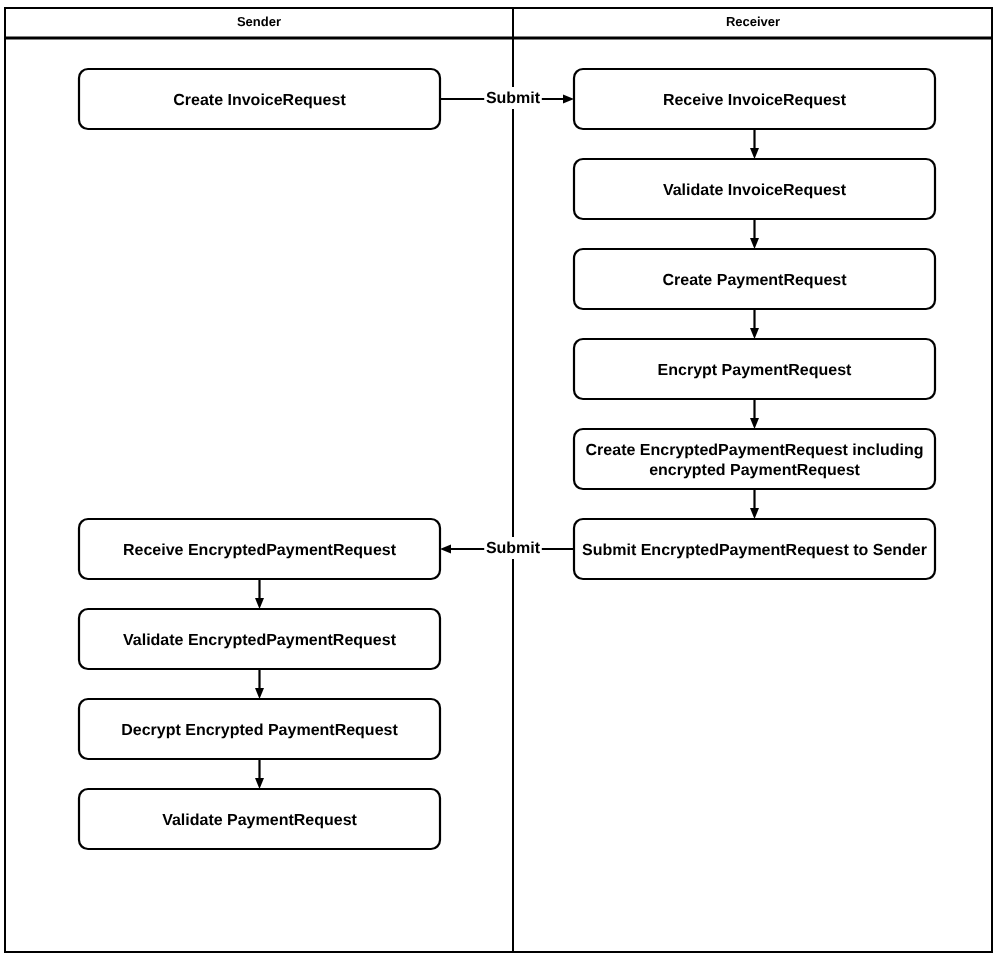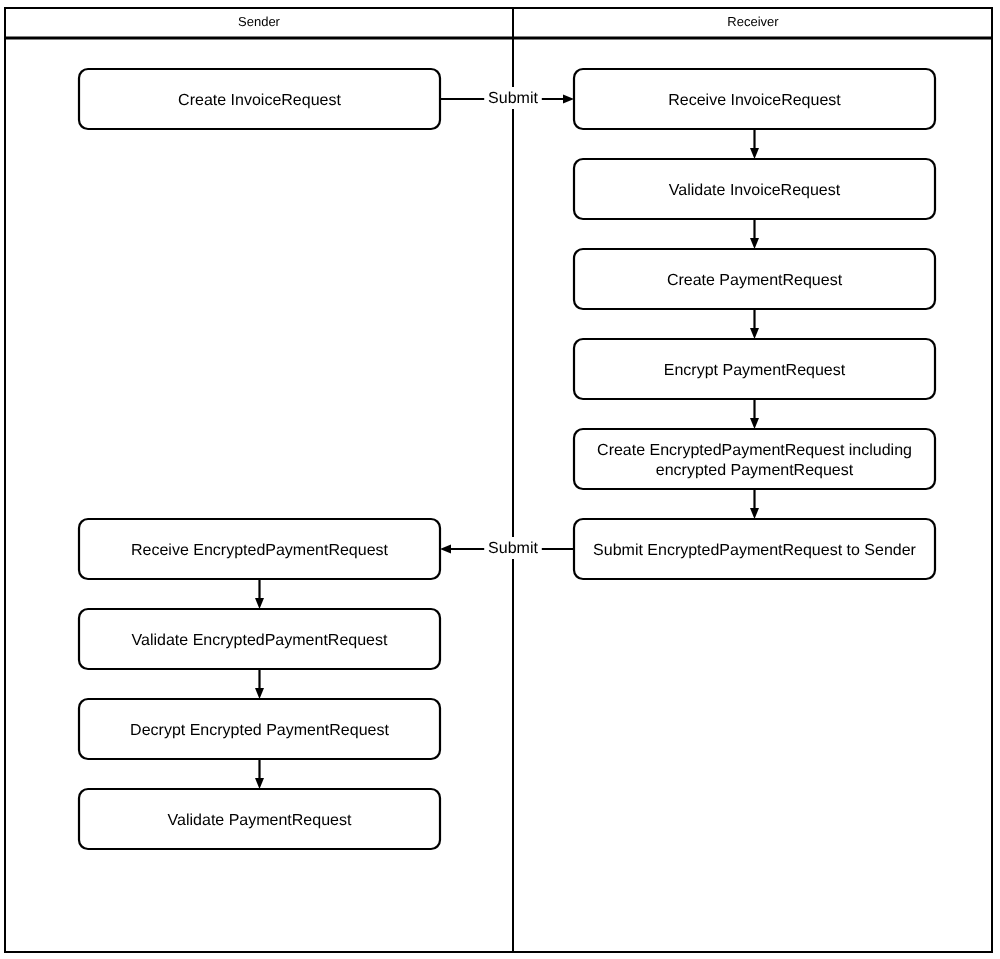--- a/index.html
+++ b/index.html
@@ -11,20 +11,21 @@
   body {
     width: 1000px;
     height: 959px;
     font-family: "Liberation Sans", sans-serif;
     overflow: hidden;
   }
   #diagram-root {
     position: relative;
     width: 1000px;
     height: 759px;
+    font-weight: bold;
   }
   svg#flowchart {
     display: block;
     width: 1000px;
     height: 959px;
     shape-rendering: geometricPrecision;
     text-rendering: geometricPrecision;
   }
   .frame-outer {
     fill: #ffffff;

